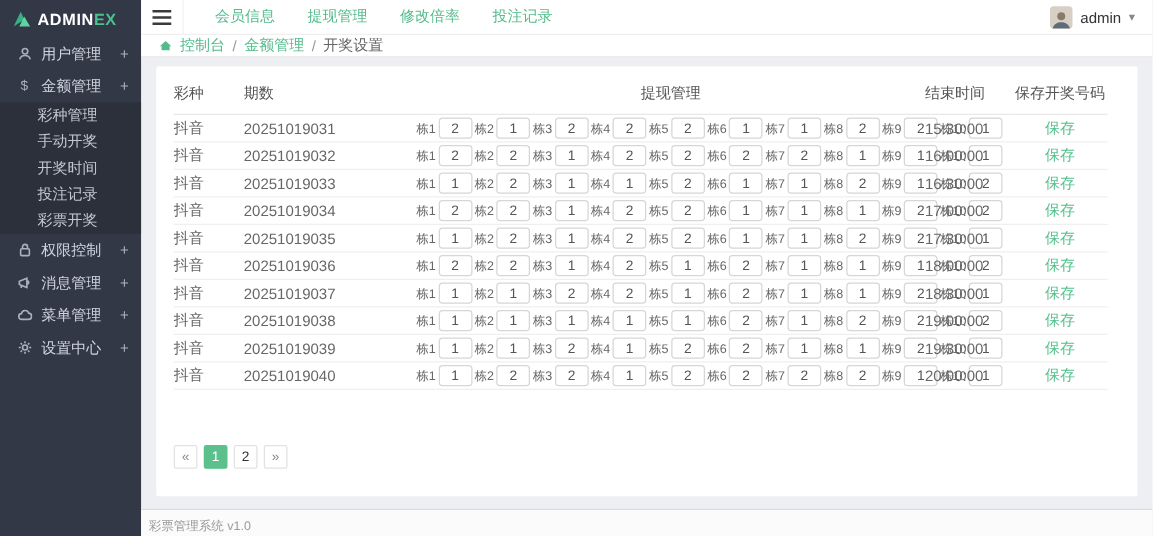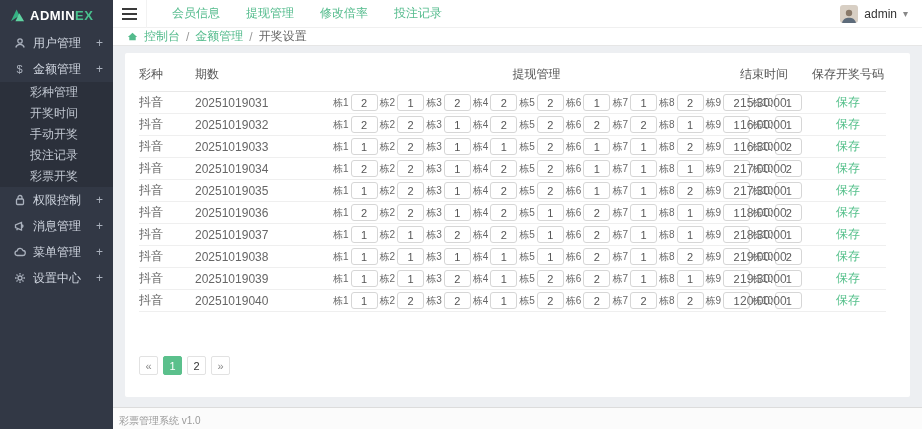--- a/index.html
+++ b/index.html
@@ -93,22 +93,22 @@
 
     <div class="menu-item">
       <span class="micon">$</span>
       <span class="mi-label">金额管理</span>
       <span class="toggle">+</span>
     </div>
 
 
     <div class="submenu">
       <div class="submenu-item">彩种管理</div>
+      <div class="submenu-item">手动开奖</div>
       <div class="submenu-item">开奖时间</div>
-      <div class="submenu-item">手动开奖</div>
       <div class="submenu-item">投注记录</div>
       <div class="submenu-item">彩票开奖</div>
     </div>
 
     <div class="menu-item">
       <span class="micon">
         <svg width="12" height="12" viewBox="0 0 12 12">
             <rect x="2.5" y="5" width="7" height="5.5" rx="1"></rect>
             <path d="M4 5V3.5a2 2 0 0 1 4 0V5"></path>
           </svg>

